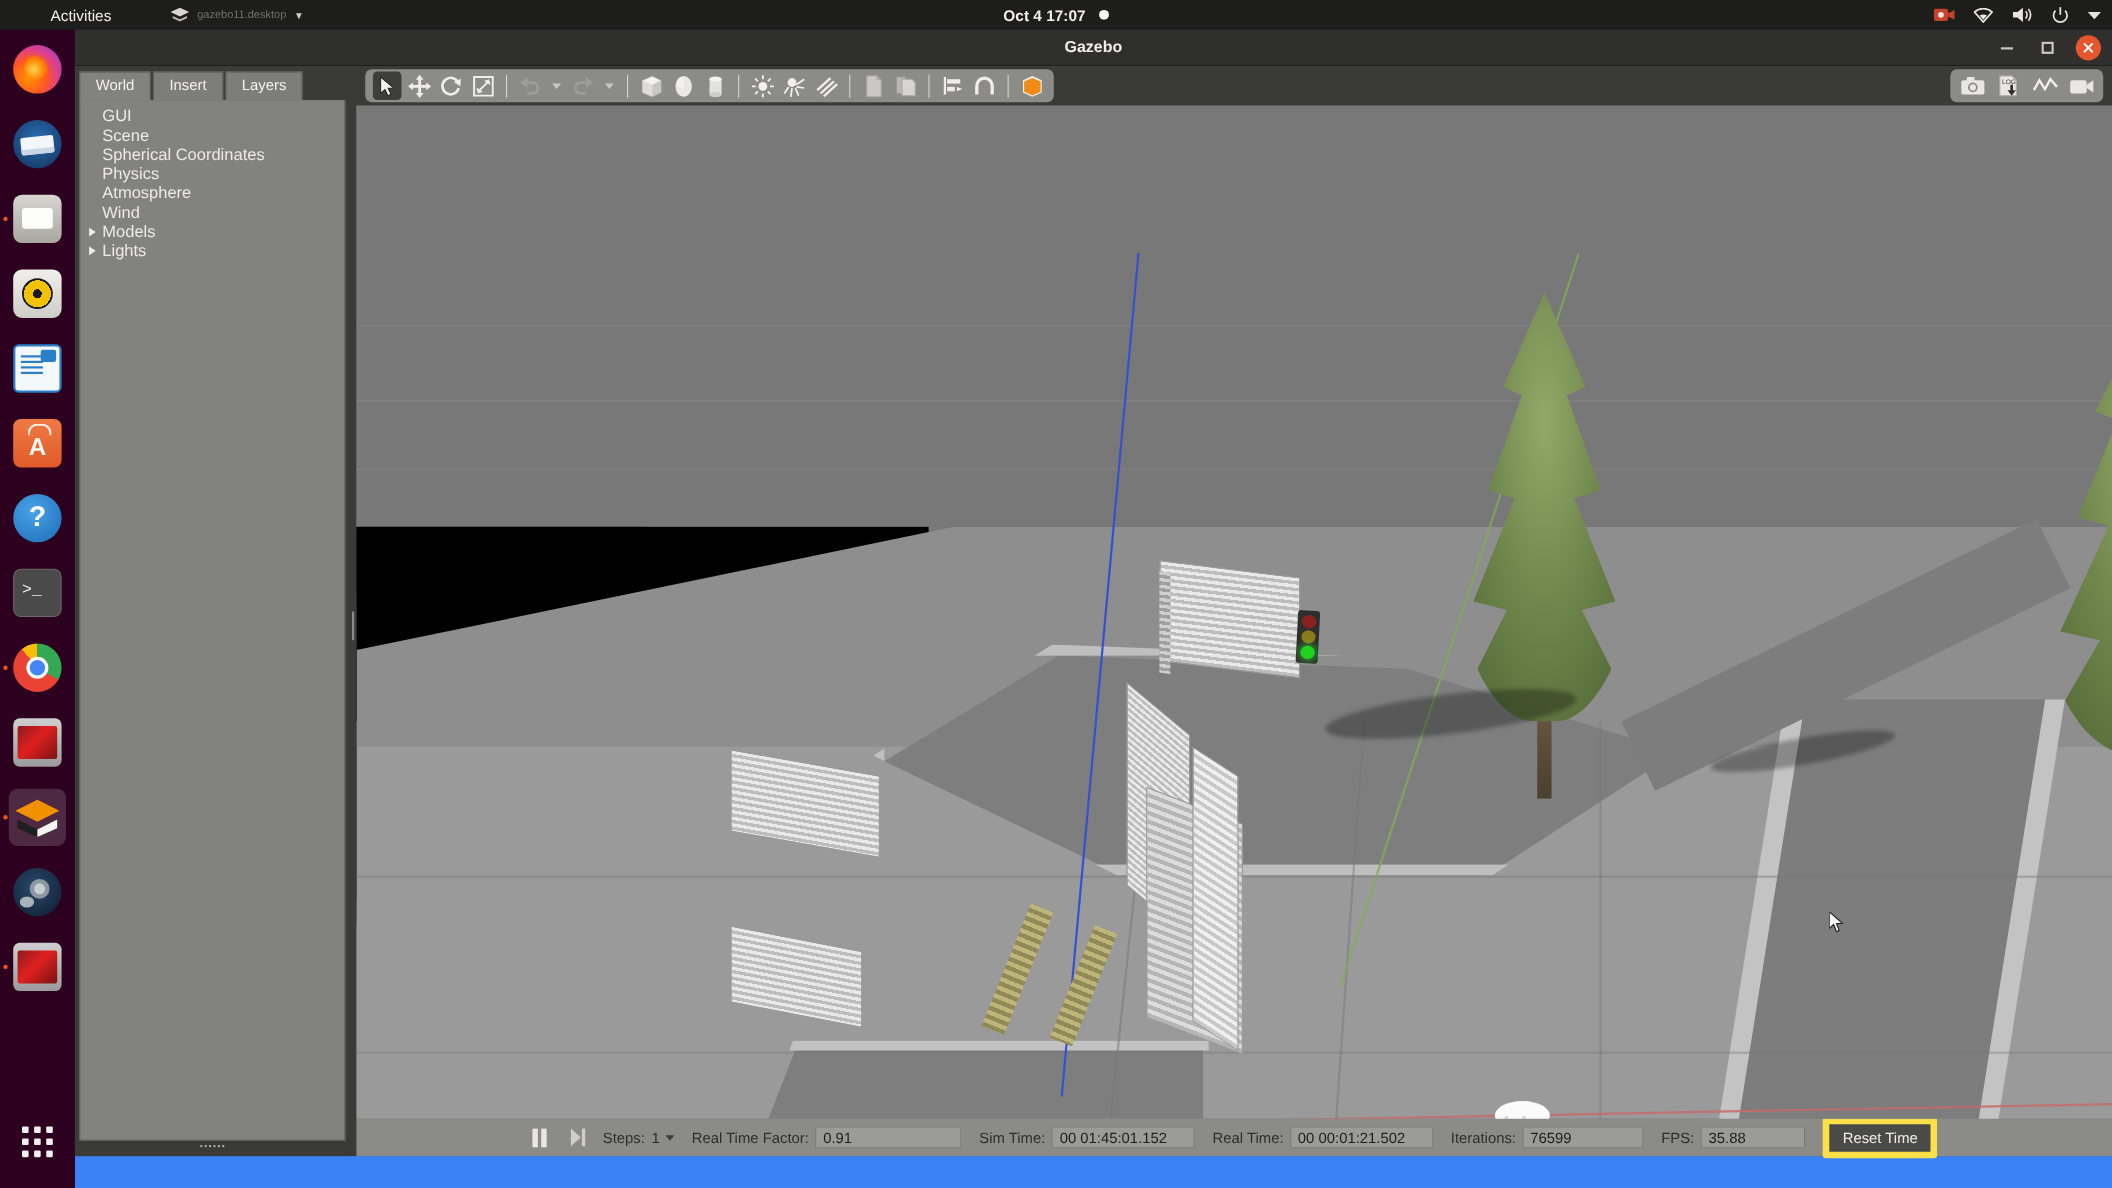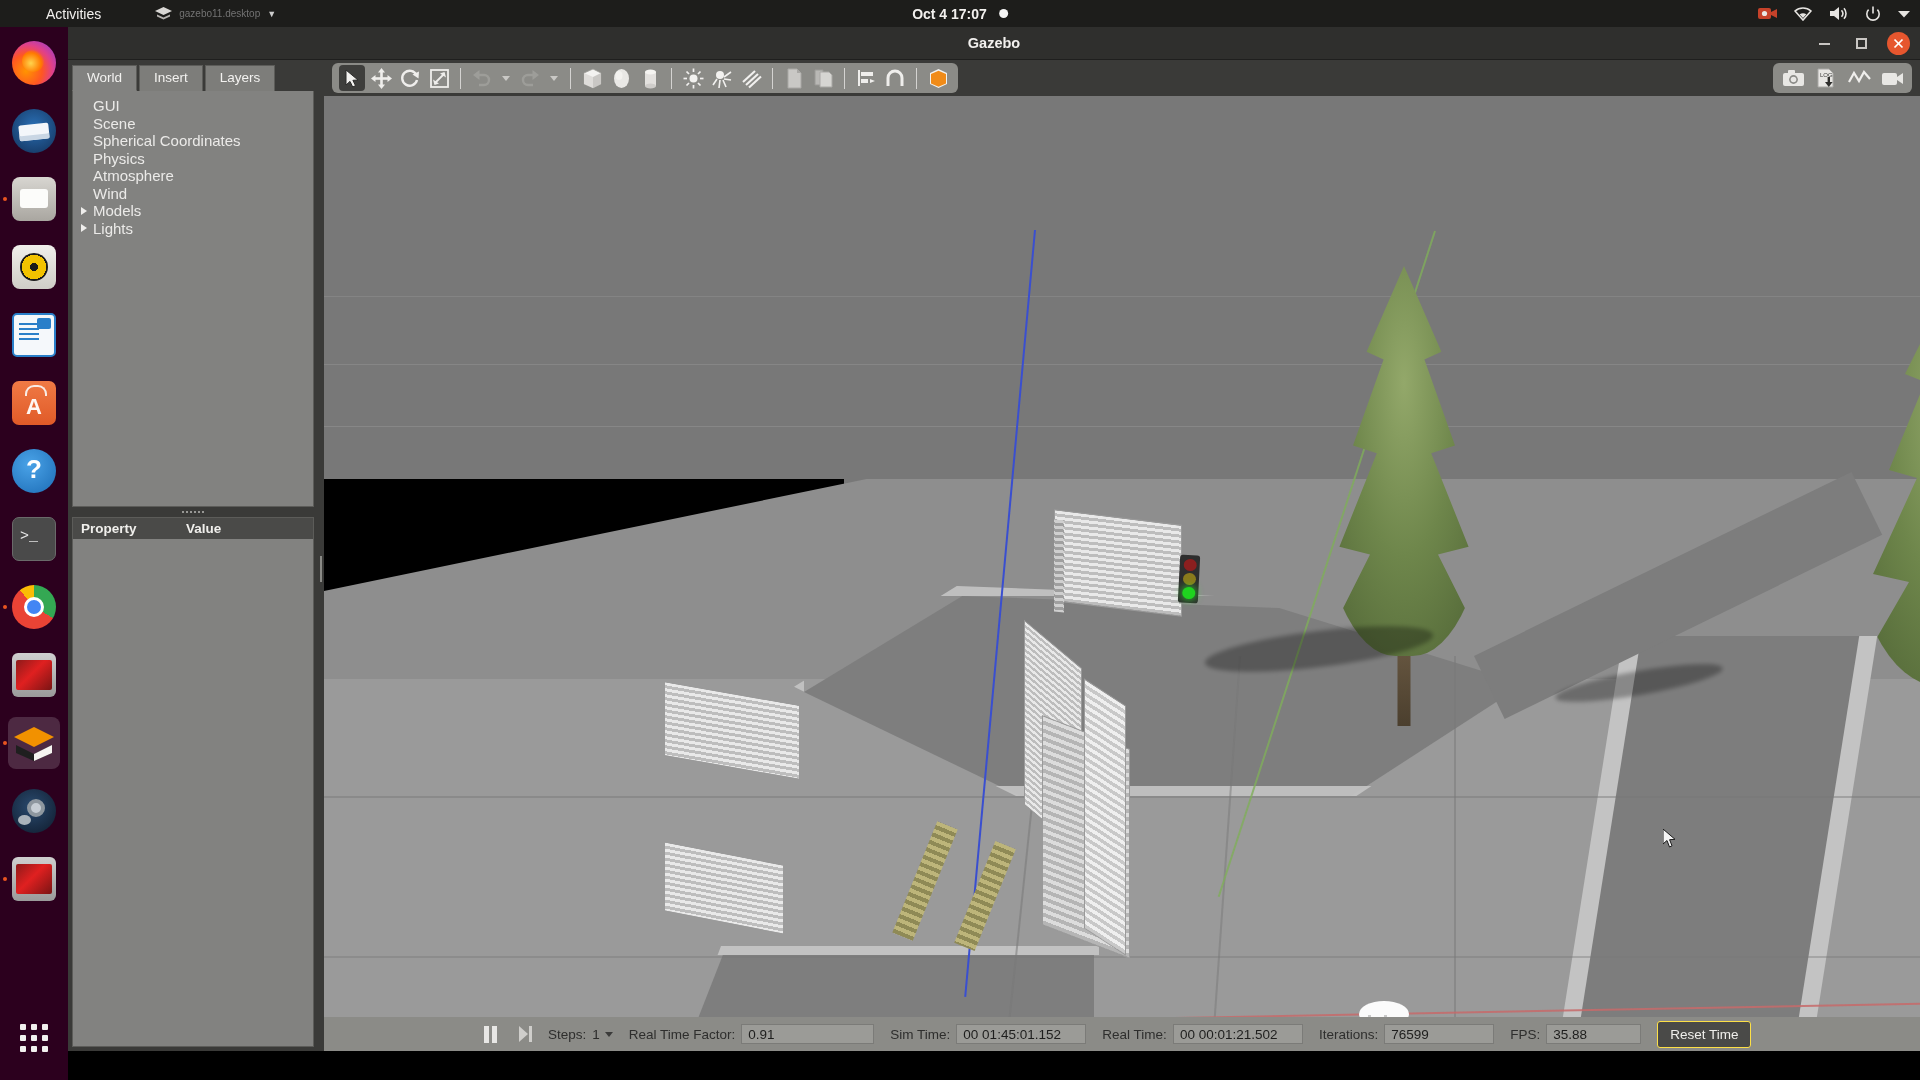--- a/index.html
+++ b/index.html
@@ -92,21 +92,21 @@
       background: linear-gradient(135deg,#8d1a1a,#e02020 45%,#7a1414); border-radius:2px; }
   .ic-gazebo { background: transparent; }
   .ic-steam { background: radial-gradient(circle at 45% 40%, #2a4a6e, #0e1a2b); border-radius: 50%; }
   .ic-steam::after { content:''; position:absolute; left:15px; top:10px; width:18px; height:18px; border-radius:50%;
       background:#c6cdd4; border:4px solid #8e979f; box-sizing:border-box; }
   .ic-steam::before { content:''; position:absolute; left:6px; top:26px; width:13px; height:10px; border-radius:50%; background:#aab3bb; }
 
   
   .gzwin {
     position: absolute; left: 68px; top: 27px; width: 1852px; height: 1053px;
-    background: #000000; z-index: 30;
+    background: #3b82f6; z-index: 30;
   }
   .gz-titlebar {
     height: 33px; background: #2f2f2d; color: #f2f0ee;
     display: flex; align-items: center; justify-content: center; position: relative;
     border-bottom: 1px solid #1f1f1e;
   }
   .gz-title { font-size: 14.5px; font-weight: 600; }
   .gz-wctl { position: absolute; right: 10px; top: 0; height: 33px; display: flex; align-items: center; gap: 14px; }
   .wbtn { width: 23px; height: 23px; border-radius: 50%; display:flex; align-items:center; justify-content:center;
       color: #d6d3d0; font-size: 13px; }
@@ -160,21 +160,21 @@
   .tbright { position: absolute; right: 8px; top: 3px; background: #8b8b87; border-radius: 6px; height: 30px;
       display: flex; align-items: center; padding: 0 7px; gap: 7px; }
 
   .viewport { flex: 1; position: relative; overflow: hidden; background: #6f6f6f; }
   .statusbar { height: 34px; background: #8b8b87; display: flex; align-items: center; padding-left: 160px;
       gap: 0; font-size: 13.5px; color: #2b2b2a; }
   .sb-lbl { color: #2e2e2d; margin-right: 6px; }
   .sb-val { background: #9b9b97; border: 1px solid #7b7b78; color: #1e1e1d; height: 20px; display: flex;
       align-items: center; padding: 0 6px; }
   .sb-group { display: flex; align-items: center; margin-right: 16px; }
-  .sb-reset { background: #4a4a48; color: #f0efec; border: 1px solid #fde047; border-radius: 3px;
+  .sb-reset { background: #4a4a48; color: #f0efec; border: 6px solid #fde047; border-radius: 3px;
       padding: 5px 12px; font-size: 13.5px; }
   .pausebar { display:flex; gap:3px; }
   .pausebar i { width:5px; height:17px; background:#e8e7e5; display:block; }
   .stepfwd { display:flex; align-items:center; gap:1px; }
   .stepfwd .t { width:0;height:0;border-left:9px solid #cfcecb;border-top:8px solid transparent;border-bottom:8px solid transparent;}
   .stepfwd .b { width:3px;height:16px;background:#cfcecb;display:block;}
   .dncaret { width:0;height:0;border-left:4px solid transparent;border-right:4px solid transparent;border-top:5px solid #3b3b3a; margin-left:5px;}
 
   
   .sky { position:absolute; inset:0; background:#6f6f6f; }
@@ -389,26 +389,20 @@
           </div>
         </div>
         <div class="grip">
           <i></i>
             <i></i>
             <i></i>
             <i></i>
             <i></i>
             <i></i>
         </div>
-        <div class="proptable">
-          <div class="prophead">
-            <span>Property</span>
-            <span>Value</span>
-          </div>
-        </div>
       </div>
 
       <div class="splitter"></div>
 
       <div class="rightarea">
 
         <div class="gz-toolbar">
           <div class="tbpill">
             <div class="tbbtn active">
               <svg width="17" height="19" viewBox="0 0 17 19">

